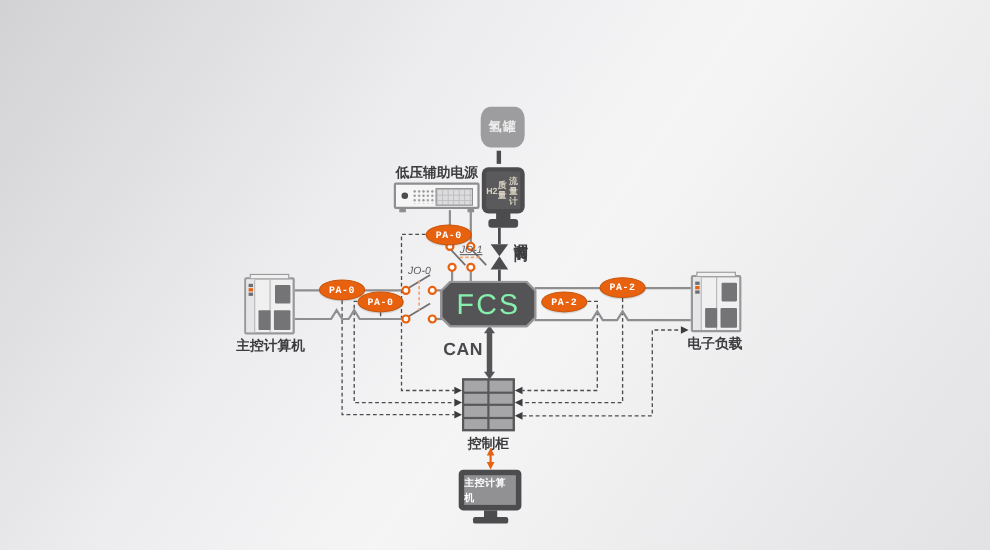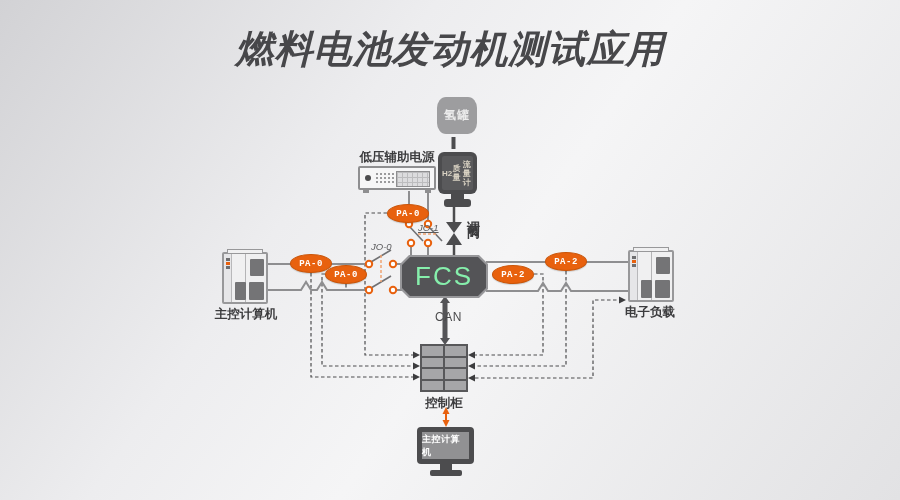--- a/index.html
+++ b/index.html
@@ -70,41 +70,40 @@
     display:flex; align-items:center; justify-content:center; }
   .pc-neck { left:440px; top:464px; width:12px; height:6px; background:#4c4c4e; }
   .pc-base { left:430px; top:470px; width:32px; height:6px; background:#4c4c4e; border-radius:2px; }
 
   
   .lbl { position:absolute; font-size:12.5px; font-weight:bold; color:#3c3c3e; text-align:center; }
   .lbl-lv   { left:356px; top:149px; width:82px; }
   .lbl-hv   { left:202px; top:306px; width:88px; }
   .lbl-load { left:618px; top:304px; width:64px; }
   .lbl-ccab { left:420px; top:395px; width:48px; }
-  .lbl-can  { left:403px; top:310px; font-size:12px; font-weight:normal; color:#4a4a4c; letter-spacing:0.5px;margin-left:32px; }
+  .lbl-can  { left:403px; top:310px; font-size:16px; font-weight:bold; color:#4a4a4c; letter-spacing:0.5px; }
   .lbl-valve { left:464px; top:211px; writing-mode:vertical-rl; text-orientation:upright; font-size:13px; font-weight:bold; color:#3c3c3e; letter-spacing:2px; }
   .jo { position:absolute; font-size:9.5px; font-style:italic; color:#5a5a5c; }
   .jo-1 { left:418px; top:222px;text-decoration:underline; } .jo-0 { left:371px; top:241px; }
 
   
   .pa { position:absolute; width:42px; height:19px; background:#e8610e; border:1px solid #ca5509; border-radius:50%;
     color:#fff; font-size:9px; font-weight:bold; letter-spacing:0.5px; display:flex; align-items:center; justify-content:center; box-sizing:border-box;
     box-shadow:0 1px 1px rgba(0,0,0,0.15);font-family:Liberation Mono, monospace; }
   .pa-supply { left:387px; top:204px; }
   .pa-hv-1   { left:290px; top:254px; }
   .pa-hv-2   { left:325px; top:265px; }
   .pa-ld-1   { left:492px; top:265px; }
   .pa-ld-2   { left:545px; top:252px; }
 </style>
 </head>
 <body>
 
 <div class="stage">
 
-  <div class="title">燃料电池发动机测试应用</div>
 
   <svg class="wires" width="900" height="500" viewBox="0 0 900 500">
 
     <g stroke="#4c4c4e" stroke-width="1.2" fill="none" stroke-dasharray="3.5,2.5">
       <path d="M387,213 H365 V355 H413"></path>
       <path d="M325,274 H322 V366 H413"></path>
       <path d="M311,273 V377 H413"></path>
       <path d="M534,274 H543 V355 H475"></path>
       <path d="M566,271 V366 H475"></path>
       <path d="M475,378 H593 V300 H619"></path>

